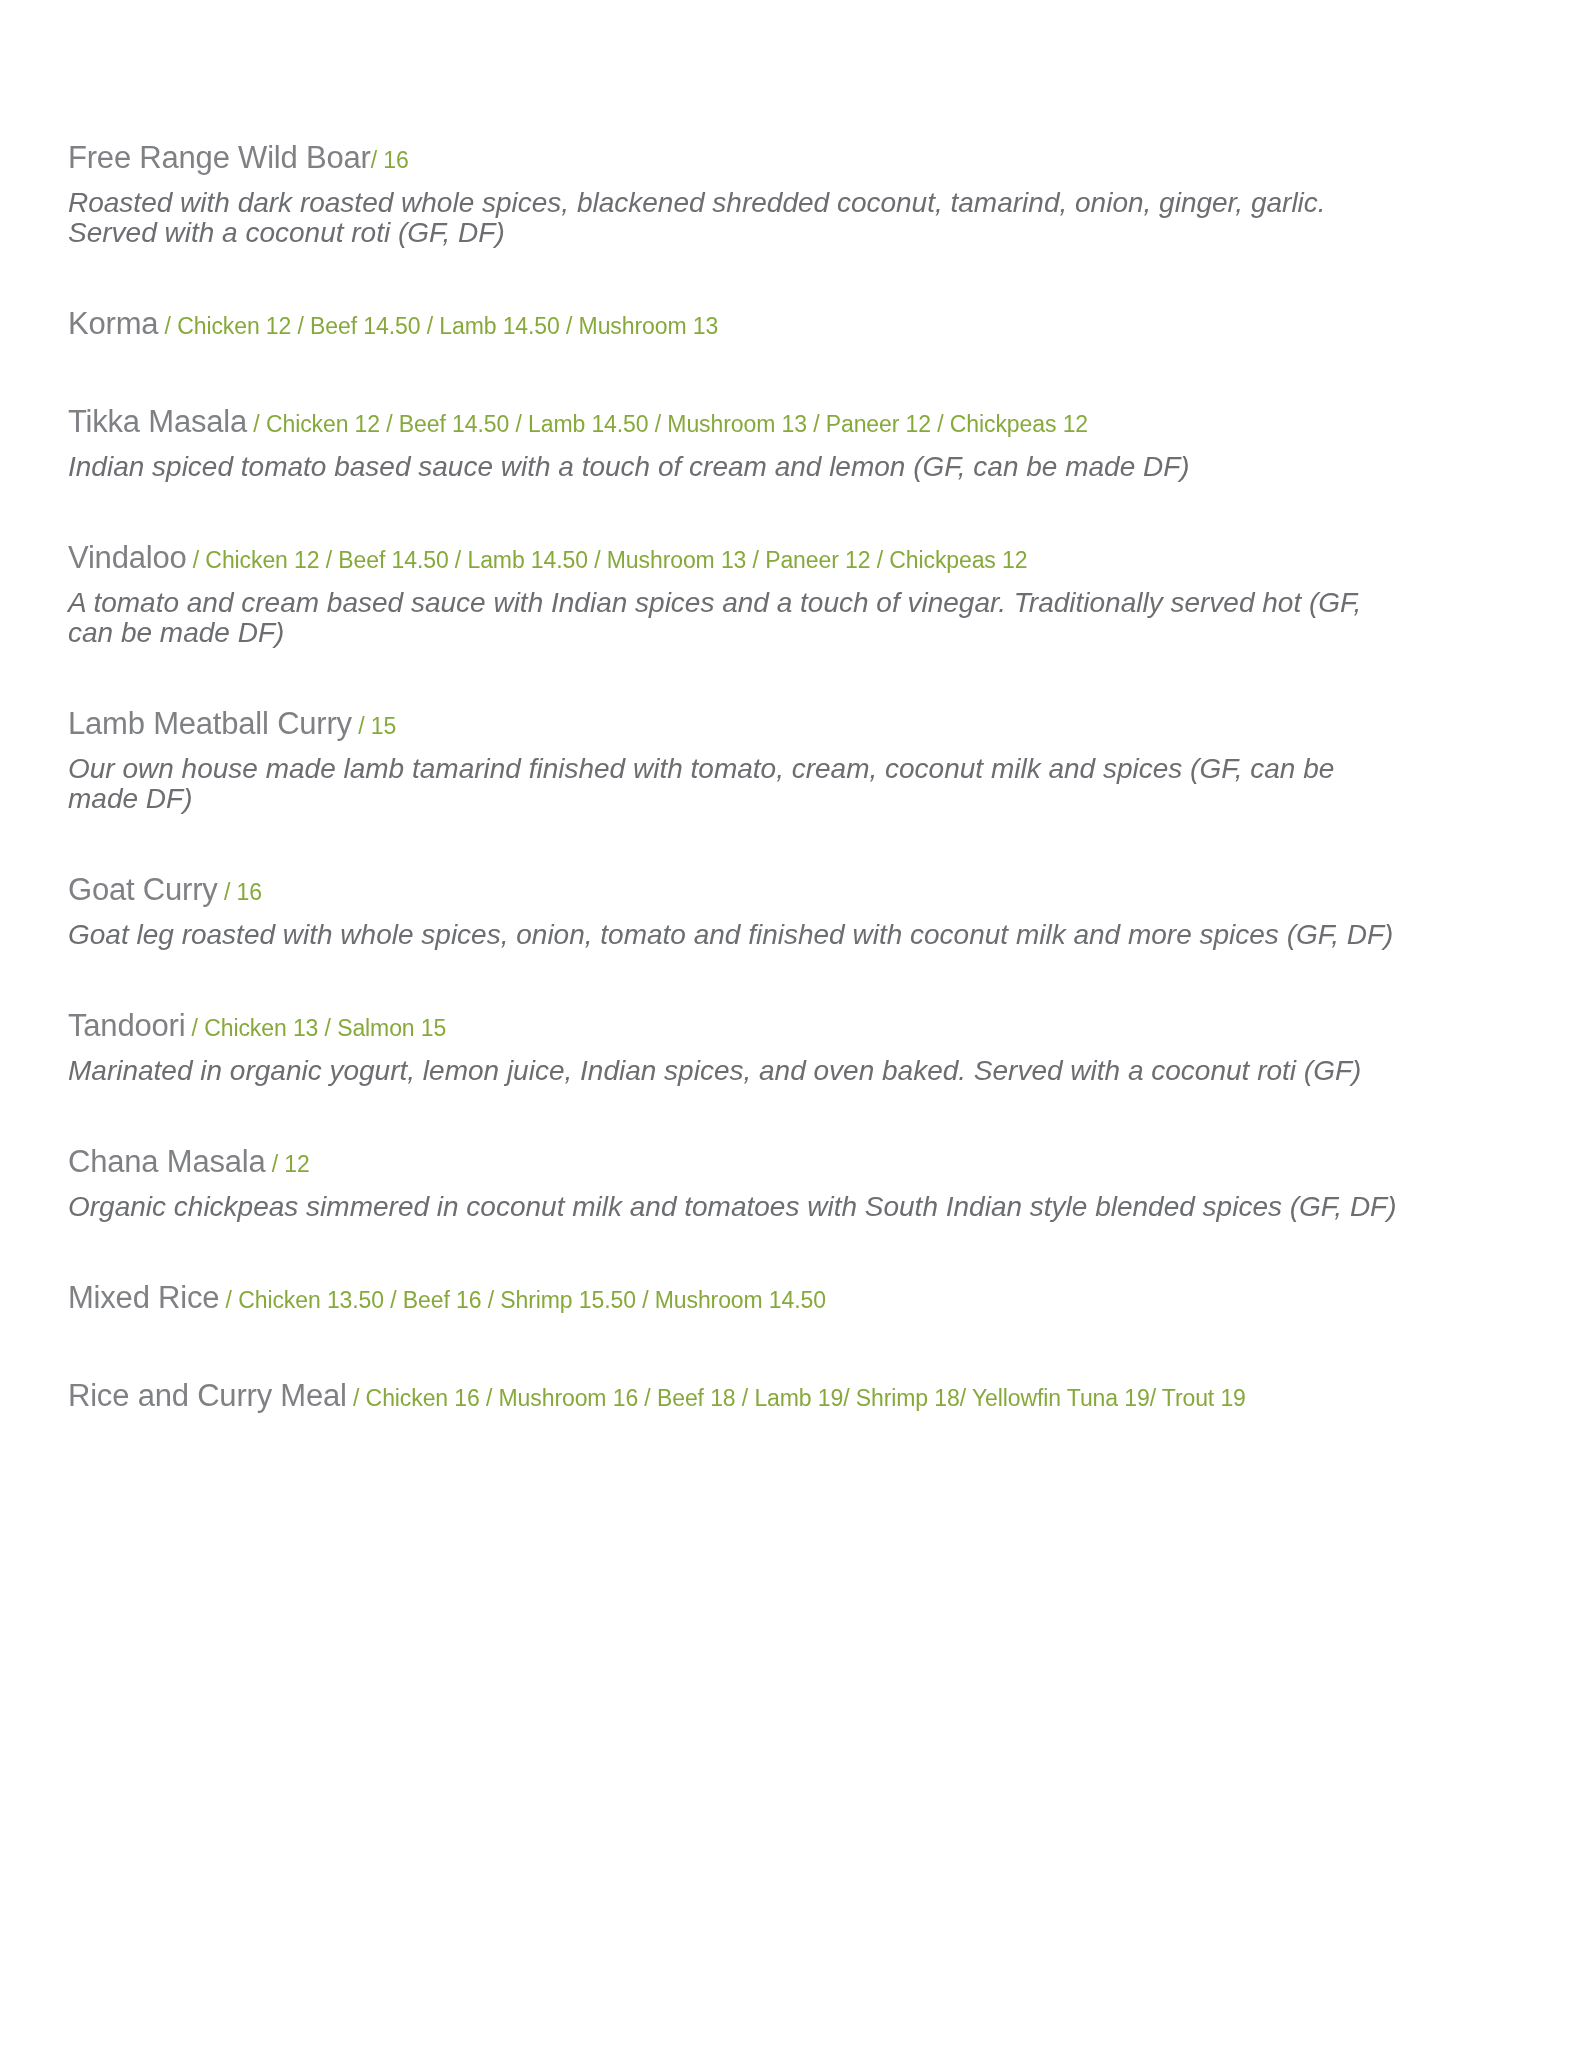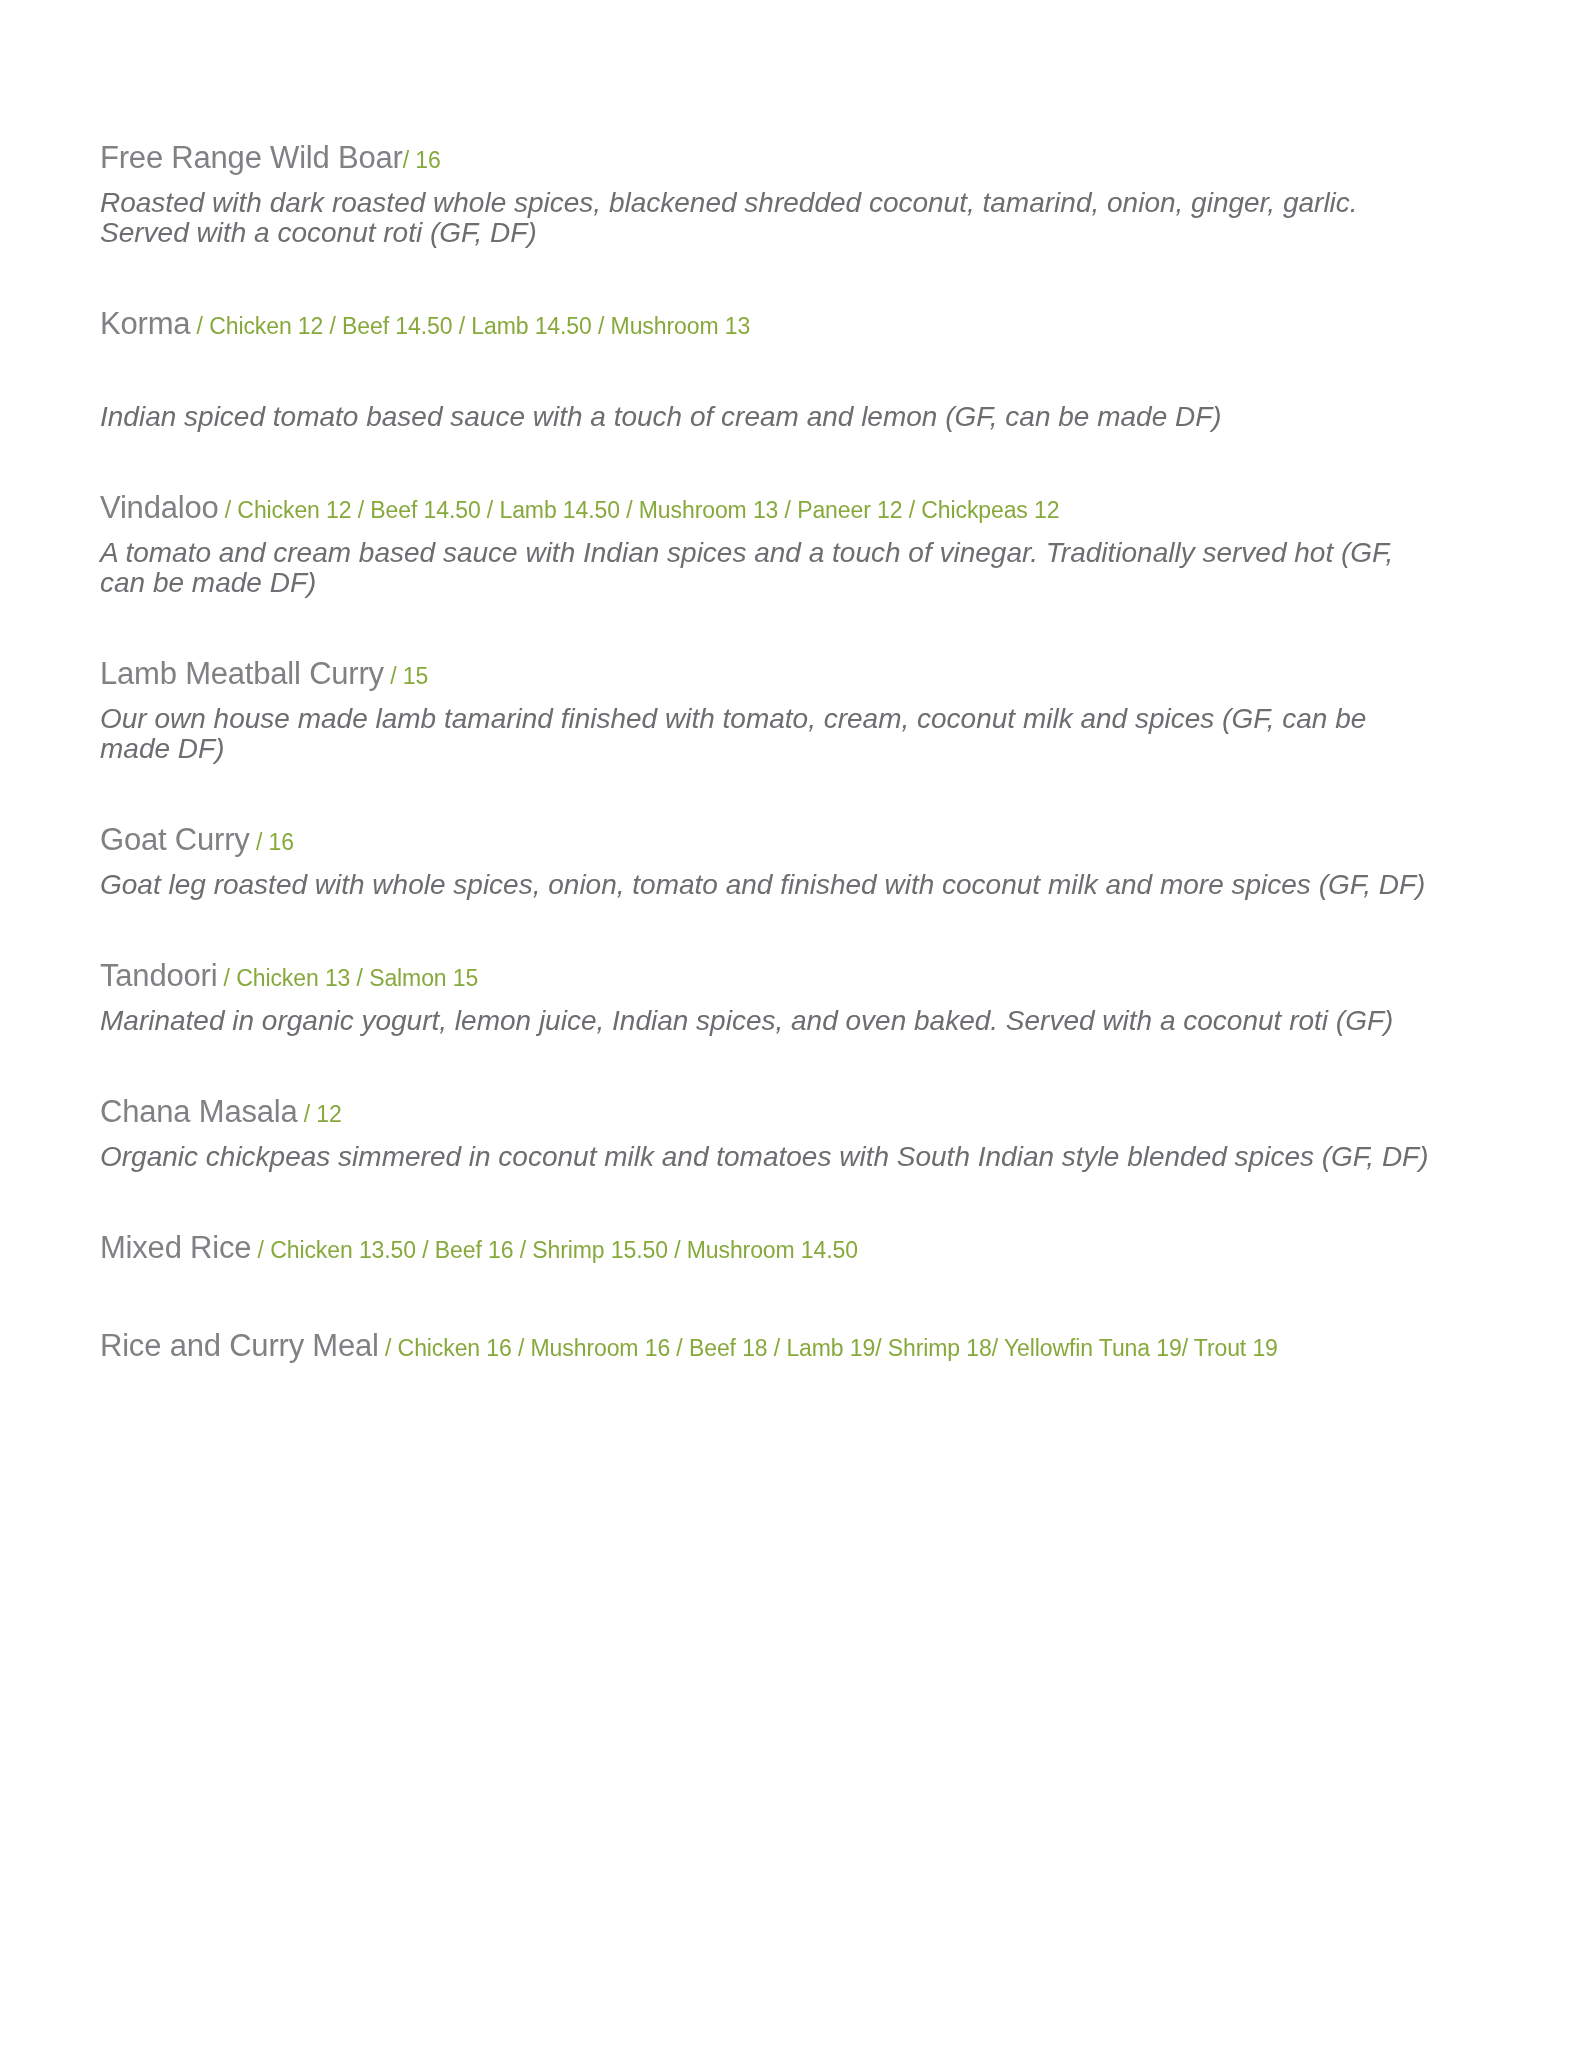--- a/index.html
+++ b/index.html
@@ -11,21 +11,21 @@
   * { margin: 0; padding: 0; box-sizing: border-box; }
   html, body {
     background: #ffffff;
     font-family: "Liberation Sans", sans-serif;
   }
   .page {
     position: relative;
     width: 1582px;
     height: 2048px;
     background: var(--page-bg);
-    padding: 138px 112px 0 100px;
+    padding: 138px 112px 0 68px;
     overflow: hidden;
   }
   .menu-item {
     margin-bottom: 56px;
   }
   .dish-line {
     font-size: 31px;
     line-height: 40px;
     font-weight: 400;
     color: var(--dish-gray);
@@ -55,20 +55,21 @@
   <div class="menu-item">
     <div class="dish-line"><span class="dish-name">Free Range Wild Boar</span><span class="dish-prices">/ 16</span></div>
     <div class="dish-description">Roasted with dark roasted whole spices, blackened shredded coconut, tamarind, onion, ginger, garlic. Served with a coconut roti (GF, DF)</div>
   </div>
 
   <div class="menu-item">
     <div class="dish-line"><span class="dish-name">Korma</span><span class="dish-prices"> / Chicken 12 / Beef 14.50 / Lamb 14.50 / Mushroom 13</span></div>
   </div>
 
   <div class="menu-item">
+    <div class="dish-line"><span class="dish-name">Tikka Masala</span><span class="dish-prices"> / Chicken 12 / Beef 14.50 / Lamb 14.50 / Mushroom 13 / Paneer 12 / Chickpeas 12</span></div>
     <div class="dish-description">Indian spiced tomato based sauce with a touch of cream and lemon (GF, can be made DF)</div>
   </div>
 
   <div class="menu-item">
     <div class="dish-line"><span class="dish-name">Vindaloo</span><span class="dish-prices"> / Chicken 12 / Beef 14.50 / Lamb 14.50 / Mushroom 13 / Paneer 12 / Chickpeas 12</span></div>
     <div class="dish-description">A tomato and cream based sauce with Indian spices and a touch of vinegar. Traditionally served hot (GF, can be made DF)</div>
   </div>
 
   <div class="menu-item">
     <div class="dish-line"><span class="dish-name">Lamb Meatball Curry</span><span class="dish-prices"> / 15</span></div>

